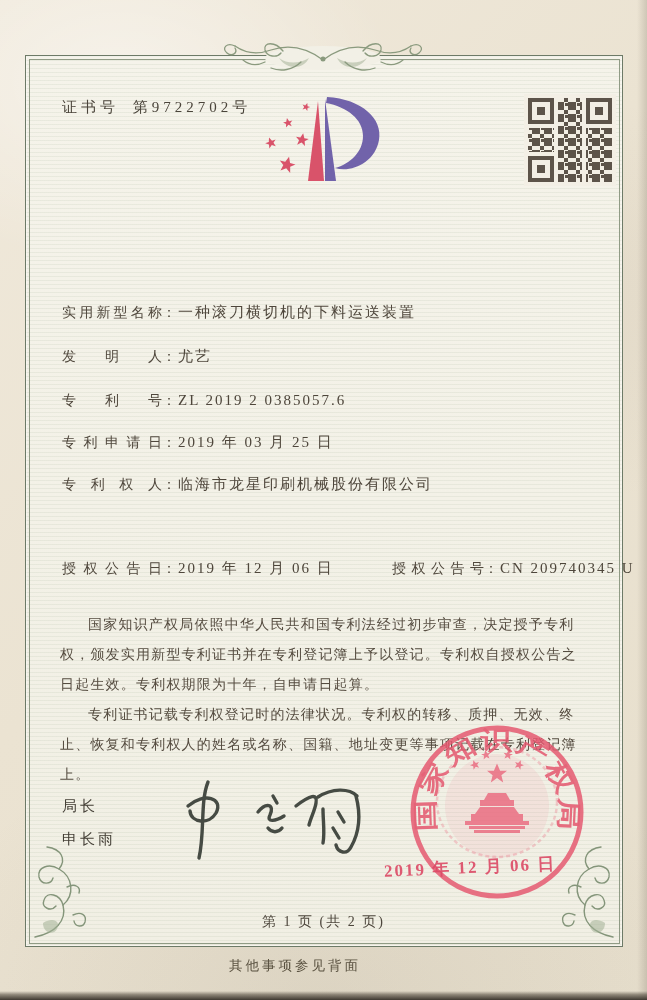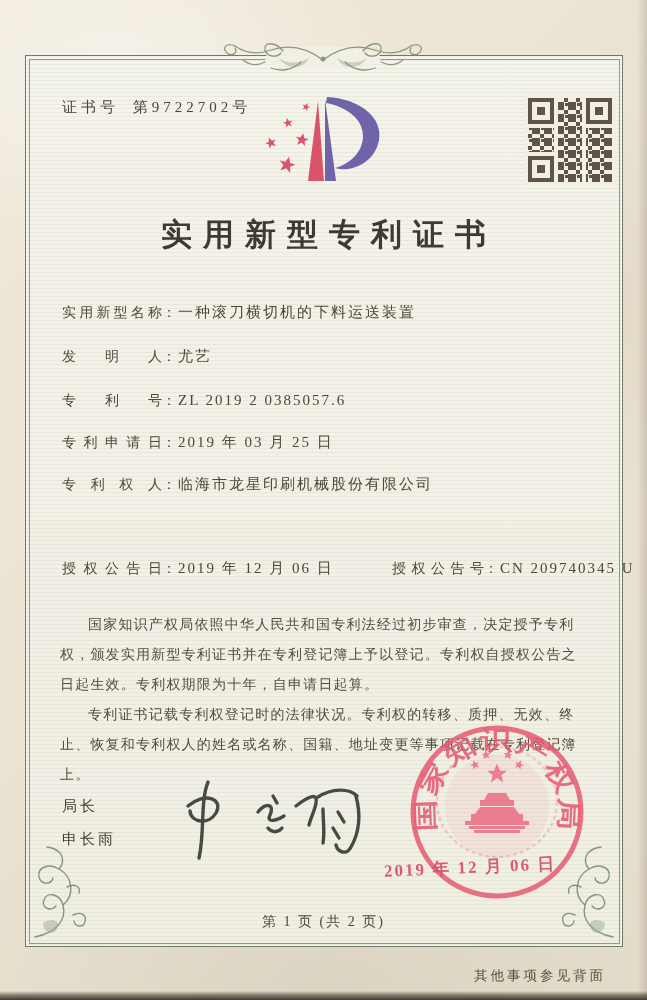--- a/index.html
+++ b/index.html
@@ -68,22 +68,22 @@
 
   
   .seal{position:absolute;left:407px;top:722px;width:180px;height:180px;opacity:.93;}
   .seal-ring-text{font-size:25px;font-weight:bold;letter-spacing:2px;}
   .seal-date{position:absolute;left:384px;top:856px;font-size:17px;font-weight:bold;
     color:#dc4a66;letter-spacing:2px;transform:rotate(-2.5deg);opacity:.9;}
 
   
   .page-num{position:absolute;left:0;top:913px;width:647px;text-align:center;
     font-size:14px;color:#4d463c;letter-spacing:2px;}
-  .back-note{position:absolute;left:16px;top:957px;width:590px;text-align:right;
-    font-size:13.5px;color:#58503f;letter-spacing:3px;margin-top:10px;}
+  .back-note{position:absolute;left:0;top:957px;width:590px;text-align:center;
+    font-size:13.5px;color:#58503f;letter-spacing:3px;}
 </style>
 </head>
 <body>
 
 <svg width="0" height="0" style="position:absolute">
   <defs>
     <path id="star" d="M0,-10 L2.94,-3.09 L9.51,-3.09 L4.16,1.18 L5.88,8.09 L0,3.82 L-5.88,8.09 L-4.16,1.18 L-9.51,-3.09 L-2.94,-3.09 Z"></path>
     <pattern id="qrp" width="12" height="12" patternUnits="userSpaceOnUse">
       <rect x="0" y="0" width="4" height="4" fill="#5d544a"></rect>
       <rect x="8" y="0" width="4" height="4" fill="#5d544a"></rect>
@@ -157,21 +157,20 @@
     <g fill="none" stroke="#5d544a" stroke-width="4">
       <rect x="6" y="6" width="22" height="22"></rect>
       <rect x="64" y="6" width="22" height="22"></rect>
       <rect x="6" y="64" width="22" height="22"></rect>
     </g>
     <rect x="13" y="13" width="8" height="8" fill="#5d544a"></rect>
     <rect x="71" y="13" width="8" height="8" fill="#5d544a"></rect>
     <rect x="13" y="71" width="8" height="8" fill="#5d544a"></rect>
   </svg>
 
-  <h1 class="title">实用新型专利证书</h1>
 
   <div class="frow row0">
     <span class="flabel">实用新型名称</span><span class="fcolon">：</span><span class="fvalue">一种滚刀横切机的下料运送装置</span>
   </div>
   <div class="frow row1">
     <span class="flabel">发明人</span><span class="fcolon">：</span><span class="fvalue">尤艺</span>
   </div>
   <div class="frow row2">
     <span class="flabel">专利号</span><span class="fcolon">：</span><span class="fvalue">ZL 2019 2 0385057.6</span>
   </div>

